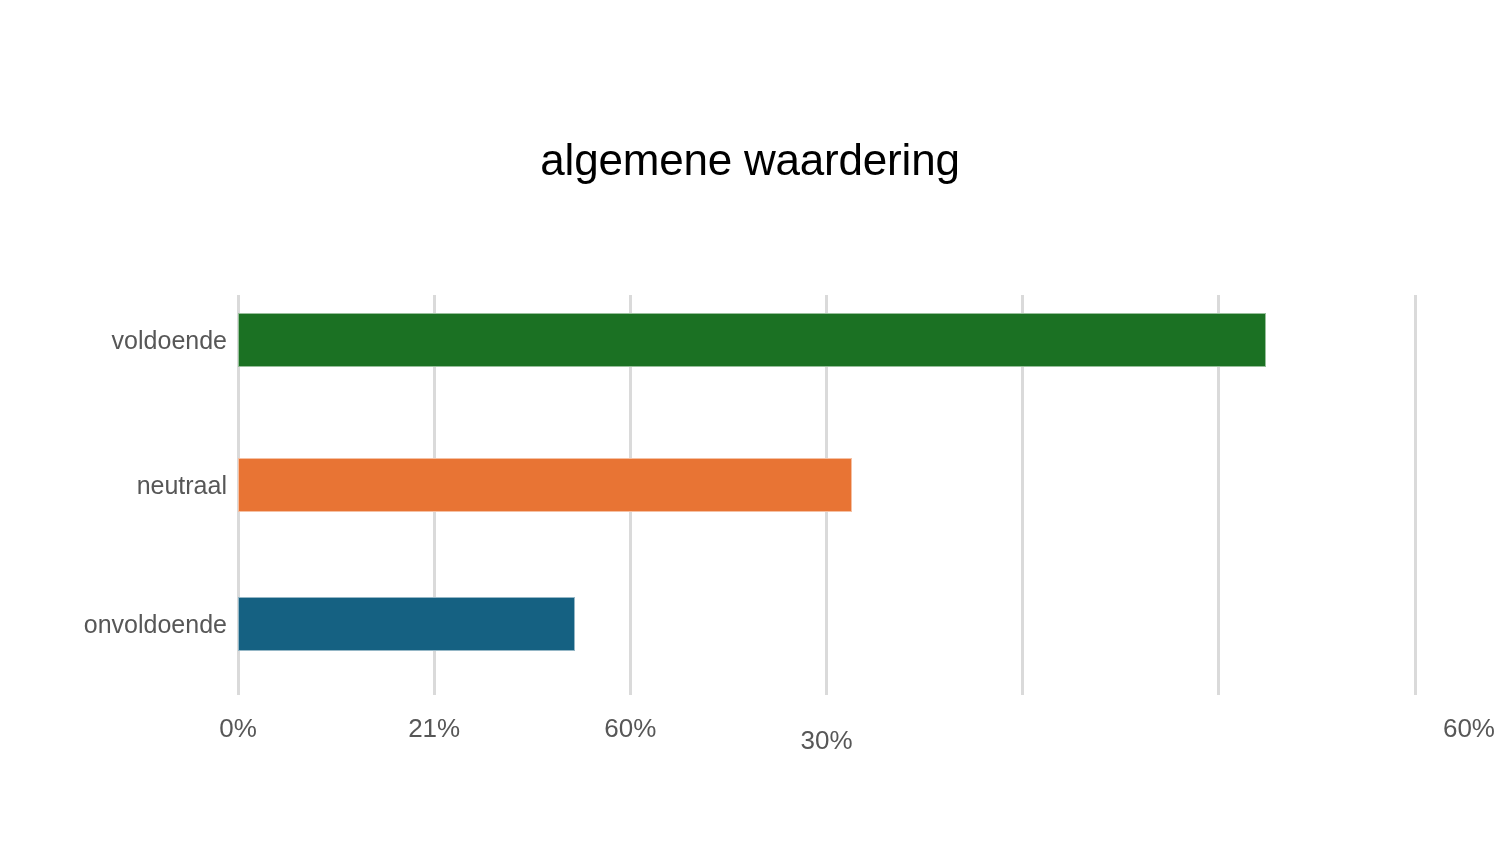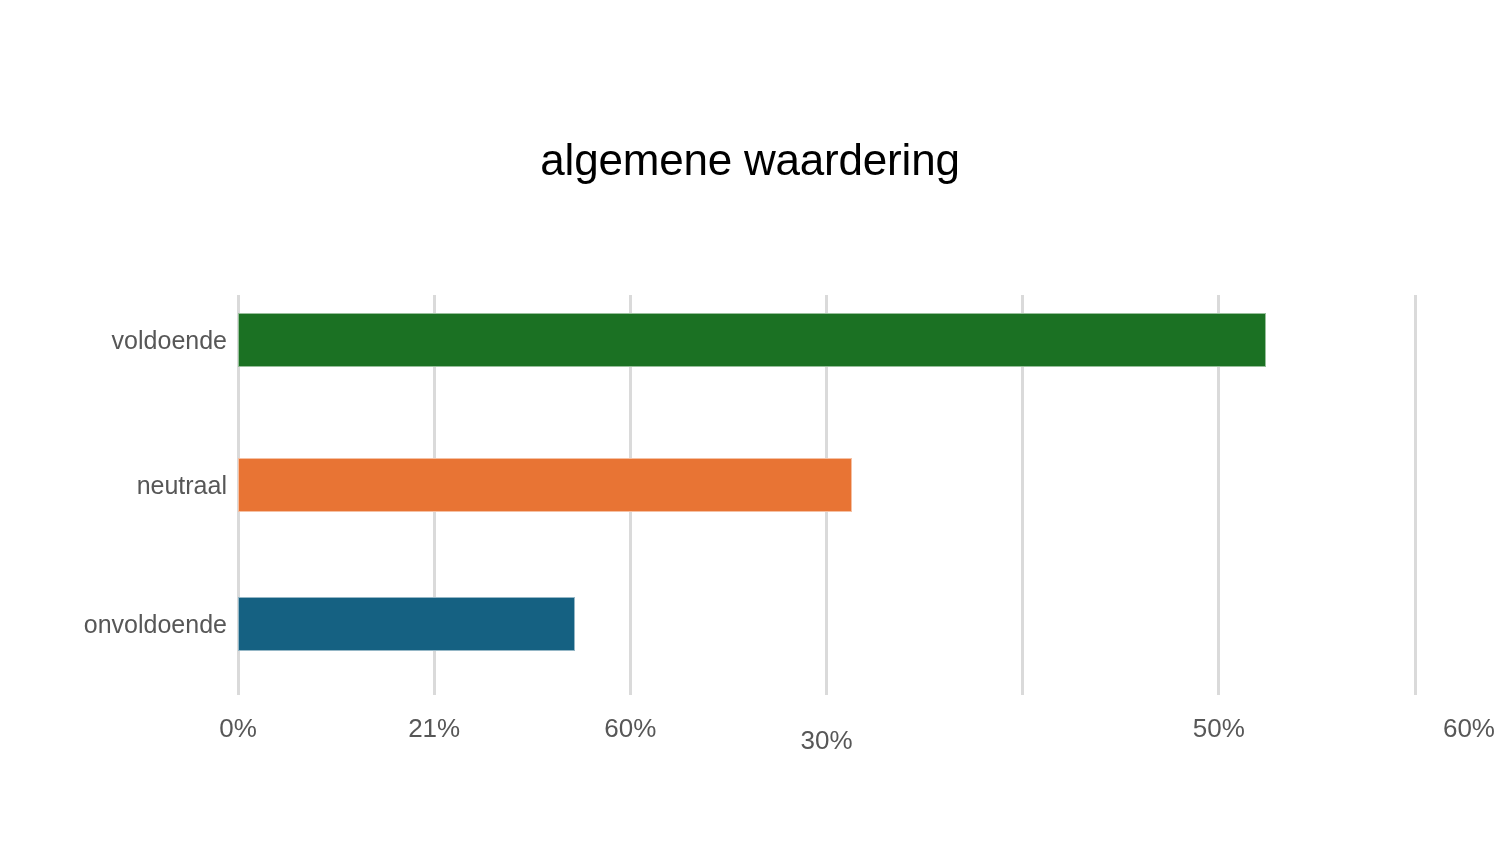--- a/index.html
+++ b/index.html
@@ -113,18 +113,17 @@
       <div class="gridline" style="left: 1177px;"></div>
       <div class="bar bar-0" title="voldoende 52.4%" style="width: 1027.91px; background: rgb(27, 113, 35); border: 1px solid rgba(255, 255, 255, 0.55);"></div>
       <div class="bar bar-1" title="neutraal 31.3%" style="width: 614.002px; background: rgb(232, 116, 52); border: 1px solid rgba(255, 255, 255, 0.55);"></div>
       <div class="bar bar-2" title="onvoldoende 17.2%" style="width: 337.407px; background: rgb(21, 97, 130); border: 1px solid rgba(255, 255, 255, 0.55);"></div>
     </div>
 
 <div class="xtick" style="left: 238px;">0%</div>
     <div class="xtick" style="left: 434.167px;">21%</div>
     <div class="xtick" style="left: 630.333px;">60%</div>
     <div class="xtick" style="left: 826.5px; margin-top: 12px;">30%</div>
-    <div class="xtick" style="left: 1218.83px;">50%</div>
     <div class="xtick" style="left: 1415px; text-align: right;">60%</div>
     <div class="ycat ycat-0">voldoende</div>
     <div class="ycat ycat-1">neutraal</div>
     <div class="ycat ycat-2">onvoldoende</div>
   </div>
 
 </body></html>

